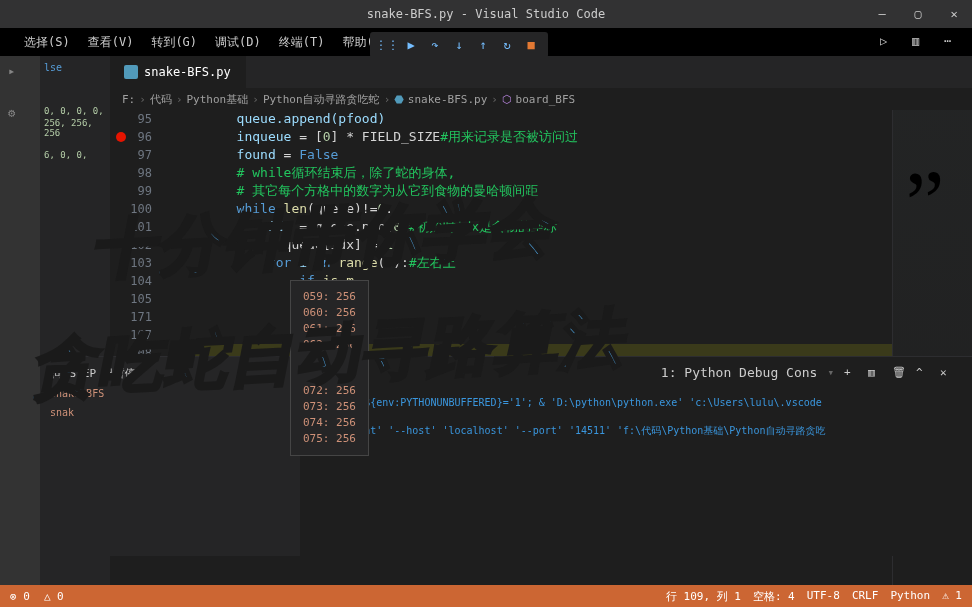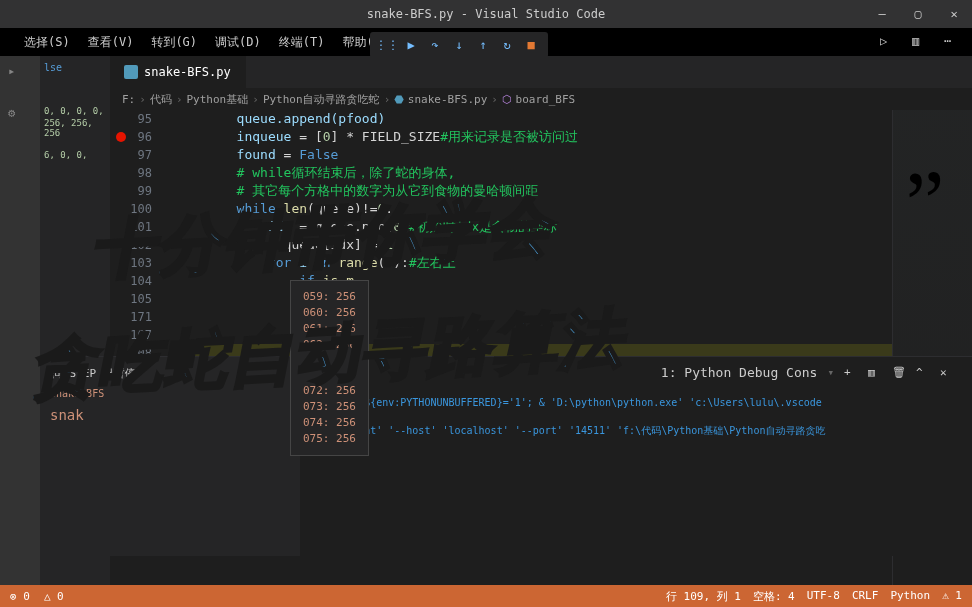--- a/index.html
+++ b/index.html
@@ -210,21 +210,21 @@
   <div class="hover-line">072: 256</div>
   <div class="hover-line">073: 256</div>
   <div class="hover-line">074: 256</div>
   <div class="hover-line">075: 256</div>
 </div>
 
 <div class="bottom-panel">
   <div class="bottom-left">
     <div class="bottom-left-tab">同 STEP 已暂停</div>
     <div style="padding:4px;color:#ce9178;font-size:10px">snake-BFS</div>
-    <div style="padding:4px;color:#ce9178;font-size:14px">snak</div>
+    <div style="padding:4px;color:#ce9178;font-size:10px">snak</div>
   </div>
   <div class="bottom-right">
     <div class="terminal-tabs">
       <span class="terminal-tab">1: Python Debug Cons</span>
       <span style="color:#666">▾</span>
       <span class="terminal-icon">+</span>
       <span class="terminal-icon">▥</span>
       <span class="terminal-icon">🗑</span>
       <span class="terminal-icon">^</span>
       <span class="terminal-icon">✕</span>

